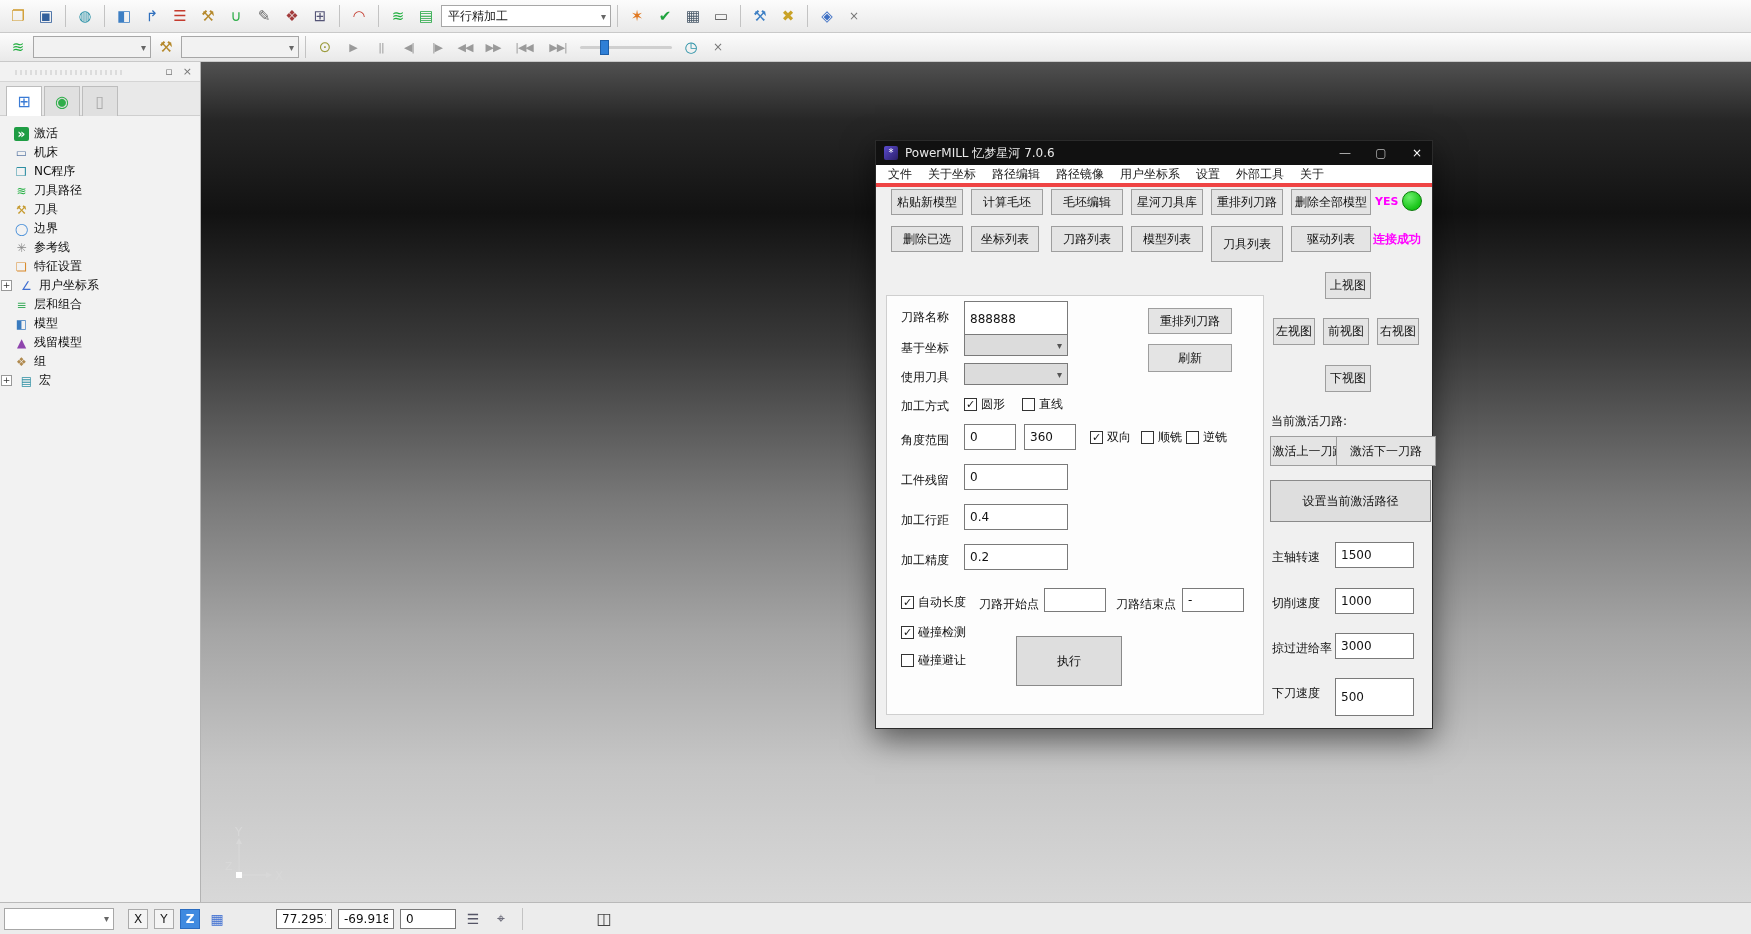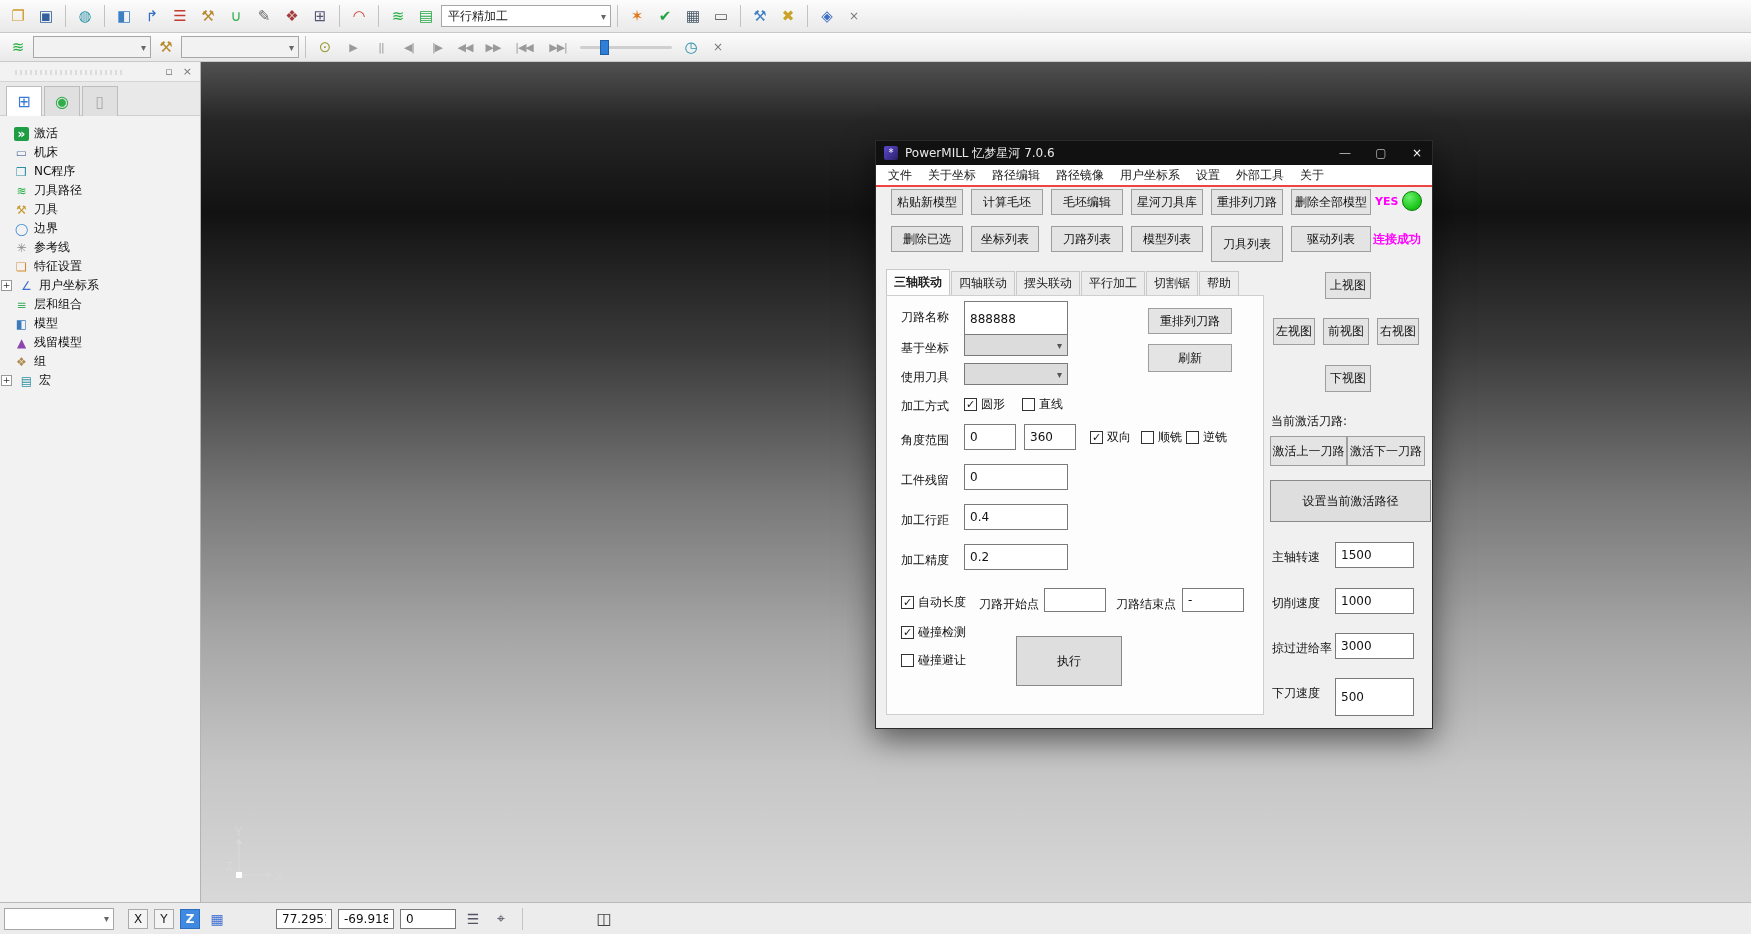--- a/index.html
+++ b/index.html
@@ -46,21 +46,21 @@
   .i6{color:#8a8a8a}.i7{color:#d98c2e}.i8{color:#3f6fd1}.i9{color:#3fae5f}.i10{color:#3a7bbf}
   .i11{color:#8e44ad}.i12{color:#b08a4f}.i13{color:#2e8fa3}
   
   .viewport{left:201px;top:62px;width:1550px;height:840px;background:linear-gradient(180deg,#515151 0%,#262626 7%,#121212 18%,#3a3a3a 34%,#787878 52%,#a5a5a5 68%,#c6c6c6 84%,#d8d8d8 100%);}
   
   .dialog{left:875px;top:140px;width:558px;height:589px;background:#f0f0f0;border:1px solid #2b2b2b;box-shadow:0 10px 30px rgba(0,0,0,.55);}
   .dlg-title{height:24px;background:#111;color:#e8e8e8;display:flex;align-items:center;padding:0 8px;gap:7px;font-size:12px;}
   .dlg-appicon{width:14px;height:14px;background:linear-gradient(135deg,#5b4bd0,#2a1e66);color:#fff;font-size:10px;line-height:14px;text-align:center;border-radius:2px;}
   .dlg-winbtns{margin-left:auto;display:flex;gap:22px;align-items:center;}
   .dlg-winbtns span{color:#bbb;font-size:12px;width:14px;text-align:center;}
-  .dlg-menu{height:22px;background:#fff;border-bottom:2px solid #ef4444;display:flex;align-items:center;gap:16px;padding:0 12px;font-size:12px;color:#222;}
+  .dlg-menu{height:22px;background:#fff;border-bottom:4px solid #ef4444;display:flex;align-items:center;gap:16px;padding:0 12px;font-size:12px;color:#222;}
   .btn{background:#e4e4e4;border:1px solid #9e9e9e;display:flex;align-items:center;justify-content:center;font-size:12px;color:#111;cursor:default;}
   .btn.big{background:#dedede;border-color:#8a8a8a;}
   .yes{color:#ff00ff;font-weight:bold;font-size:11px;}
   .okdot{width:20px;height:20px;border-radius:50%;background:radial-gradient(circle at 35% 30%,#6bf06b,#17c417 70%);border:1px solid #0a7a0a;}
   .connect{color:#ff00ff;font-weight:bold;font-size:12px;}
   .tabs{display:flex;gap:1px;}
   .tab{height:24px;display:flex;align-items:center;justify-content:center;border:1px solid #c9c9c9;border-bottom:none;background:#ececec;font-size:12px;padding:0 7px;color:#222;}
   .tab.active{background:#fdfdfd;height:26px;margin-top:-2px;font-weight:bold;}
   .tabbox{background:#fdfdfd;border:1px solid #cfcfcf;}
   .flabel{font-size:12px;color:#111;}
@@ -264,28 +264,20 @@
     <span class="okdot ab" style="left:526px;top:50px;"></span>
 
     <button class="btn ab" style="left:15px;top:85px;width:72px;height:26px;">删除已选</button>
     <button class="btn ab" style="left:95px;top:85px;width:68px;height:26px;">坐标列表</button>
     <button class="btn ab" style="left:175px;top:85px;width:72px;height:26px;">刀路列表</button>
     <button class="btn ab" style="left:255px;top:85px;width:72px;height:26px;">模型列表</button>
     <button class="btn ab" style="left:335px;top:85px;width:72px;height:36px;">刀具列表</button>
     <button class="btn ab" style="left:415px;top:85px;width:80px;height:26px;">驱动列表</button>
     <span class="connect ab" style="left:497px;top:90px;">连接成功</span>
 
-    <div class="tabs ab" style="left:10px;top:130px;">
-      <span class="tab active">三轴联动</span>
-      <span class="tab">四轴联动</span>
-      <span class="tab">摆头联动</span>
-      <span class="tab">平行加工</span>
-      <span class="tab">切割锯</span>
-      <span class="tab">帮助</span>
-    </div>
     <div class="tabbox ab" style="left:10px;top:154px;width:378px;height:420px;"></div>
 
     <span class="flabel ab" style="left:25px;top:168px;">刀路名称</span>
     <input class="tin ab" style="left: 88px; top: 160px; width: 104px; height: 36px;" value="888888">
     <span class="flabel ab" style="left:25px;top:199px;">基于坐标</span>
     <div class="combo ab" style="left:88px;top:193px;width:104px;height:22px;">
         <span class="chev">▾</span>
       </div>
     <span class="flabel ab" style="left:25px;top:228px;">使用刀具</span>
     <div class="combo ab" style="left:88px;top:222px;width:104px;height:22px;">
@@ -348,21 +340,21 @@
     <button class="btn ab" style="left:272px;top:203px;width:84px;height:28px;">刷新</button>
 
     <button class="btn ab" style="left:449px;top:131px;width:46px;height:27px;">上视图</button>
     <button class="btn ab" style="left:397px;top:177px;width:42px;height:27px;">左视图</button>
     <button class="btn ab" style="left:447px;top:177px;width:46px;height:27px;">前视图</button>
     <button class="btn ab" style="left:501px;top:177px;width:42px;height:27px;">右视图</button>
     <button class="btn ab" style="left:449px;top:224px;width:46px;height:27px;">下视图</button>
 
     <span class="flabel ab" style="left:395px;top:272px;">当前激活刀路:</span>
     <button class="btn ab" style="left:394px;top:295px;width:77px;height:30px;">激活上一刀路</button>
-    <button class="btn ab" style="left:471px;top:295px;width:78px;height:30px;">激活下一刀路</button>
+    <button class="btn ab" style="left:460px;top:295px;width:100px;height:30px;">激活下一刀路</button>
     <button class="btn big ab" style="left:394px;top:339px;width:161px;height:42px;">设置当前激活路径</button>
 
     <span class="flabel ab" style="left:396px;top:408px;">主轴转速</span>
     <input class="tin ab" style="left: 459px; top: 401px; width: 79px; height: 26px;" value="1500">
     <span class="flabel ab" style="left:396px;top:454px;">切削速度</span>
     <input class="tin ab" style="left: 459px; top: 447px; width: 79px; height: 26px;" value="1000">
     <span class="flabel ab" style="left:396px;top:499px;">掠过进给率</span>
     <input class="tin ab" style="left: 459px; top: 492px; width: 79px; height: 26px;" value="3000">
     <span class="flabel ab" style="left:396px;top:544px;">下刀速度</span>
     <input class="tin ab" style="left: 459px; top: 537px; width: 79px; height: 38px;" value="500">

